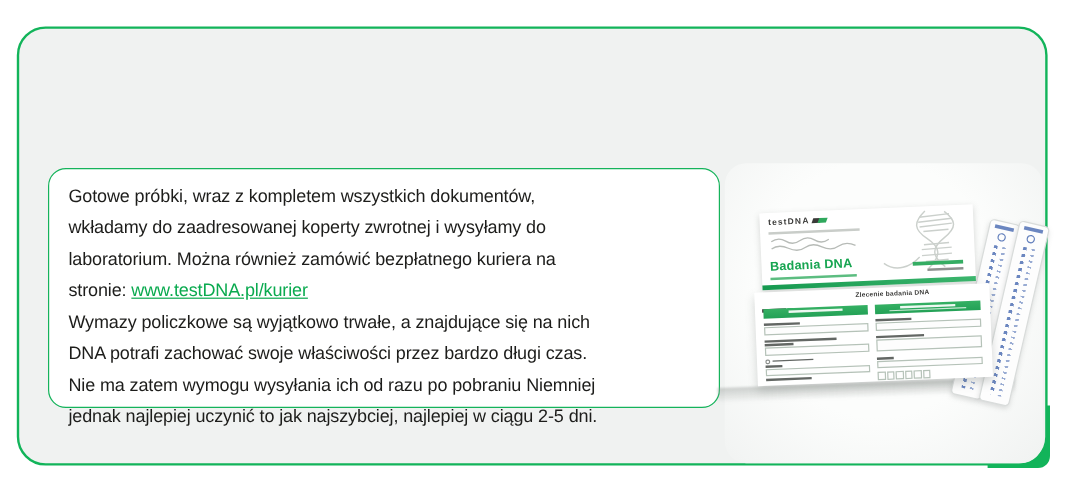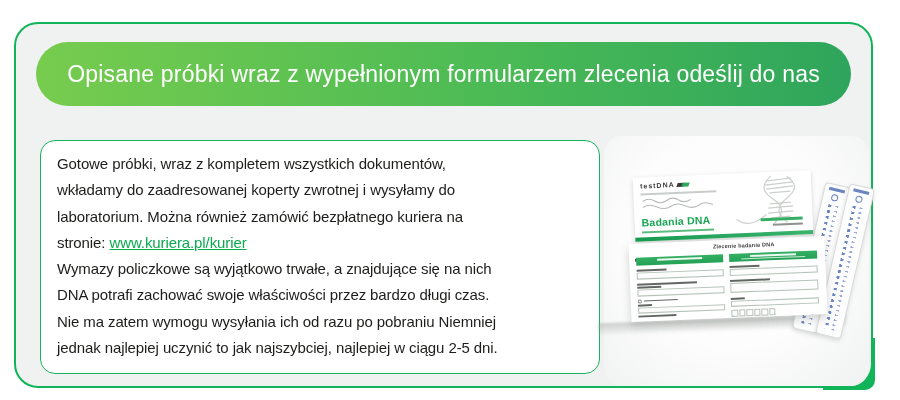--- a/index.html
+++ b/index.html
@@ -13,21 +13,21 @@
   .panel { position:absolute; inset:0; background:#f0f2f1; border:2px solid #12b45a;
            border-radius:24px; }
 
   
   .header-pill { position:absolute; left:20px; top:18px; width:815px; height:64px;
                  border-radius:32px; background:linear-gradient(90deg,#77cc4e 0%,#4cbb55 55%,#2ea55c 100%);
                  display:flex; align-items:center; justify-content:center; }
   .header-pill .title { color:#ffffff; font-size:23px; letter-spacing:.2px; white-space:nowrap; }
 
   
-  .text-card { position:absolute; left:24px; top:116px; width:560px; height:234px;
+  .text-card { position:absolute; left:24px; top:116px; width:560px; height:200px;
                background:#ffffff; border:1.5px solid #15b35b; border-radius:15px;
                padding:10px 14px 8px 16px; color:#1d1d1b; font-size:15px; line-height:26.3px;
                letter-spacing:-0.1px; white-space:pre-line; }
   .text-card a { color:#0aaa4f; text-decoration:underline; }
 
   
   .photo { position:absolute; left:588px; top:112px; width:265px; height:250px;
            background:radial-gradient(ellipse at 48% 42%, #fcfdfc 52%, #f0f2f1 100%);
            border-radius:18px; }
 
@@ -87,28 +87,25 @@
   .swab-print.p2 { left:14px; background:repeating-linear-gradient(180deg, rgba(70,104,176,.55) 0 1.5px, transparent 1.5px 5px); }
 </style>
 </head>
 <body>
 
 <div class="stage">
   <div class="frame">
     <div class="corner-accent"></div>
     <div class="panel">
 
-      <div class="header-pill">
-        <span class="title">Opisane próbki wraz z wypełnionym formularzem zlecenia odeślij do nas</span>
-      </div>
 
       <div class="text-card"><span>Gotowe próbki, wraz z kompletem wszystkich dokumentów,
 wkładamy do zaadresowanej koperty zwrotnej i wysyłamy do
 laboratorium. Można również zamówić bezpłatnego kuriera na
-stronie: </span><a href="#">www.kuriera.pl/kurier</a><div>Wymazy policzkowe są wyjątkowo trwałe, a znajdujące się na nich
+stronie: </span><a href="#">www.testDNA.pl/kurier</a><div>Wymazy policzkowe są wyjątkowo trwałe, a znajdujące się na nich
 DNA potrafi zachować swoje właściwości przez bardzo długi czas.
 Nie ma zatem wymogu wysyłania ich od razu po pobraniu Niemniej
 jednak najlepiej uczynić to jak najszybciej, najlepiej w ciągu 2-5 dni.</div></div>
 
       <div class="photo">
         <div class="table-shadow"></div>
 
         <div class="swabs">
           <div class="swab s1">
             <div class="swab-cap"></div>

